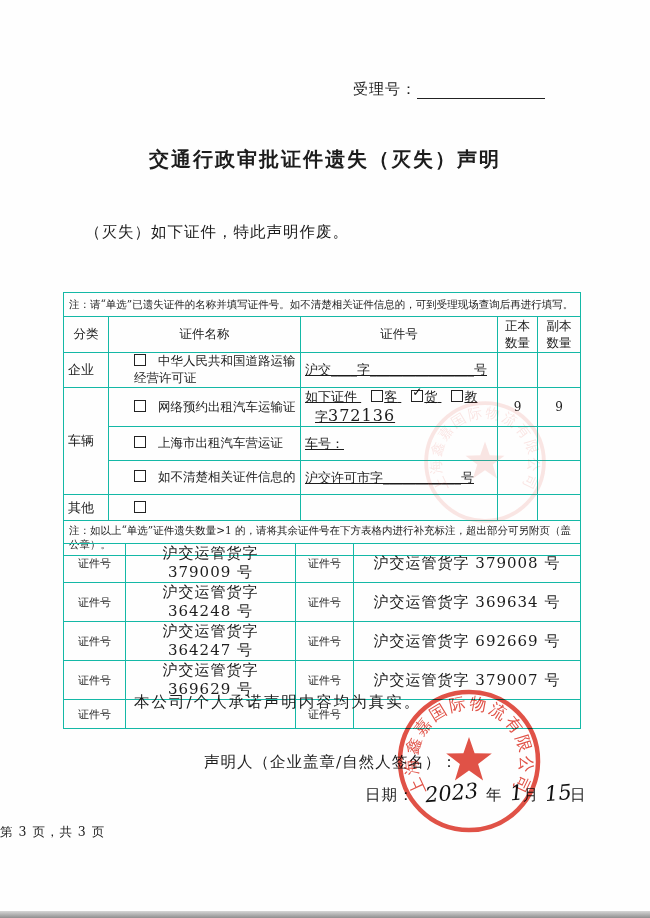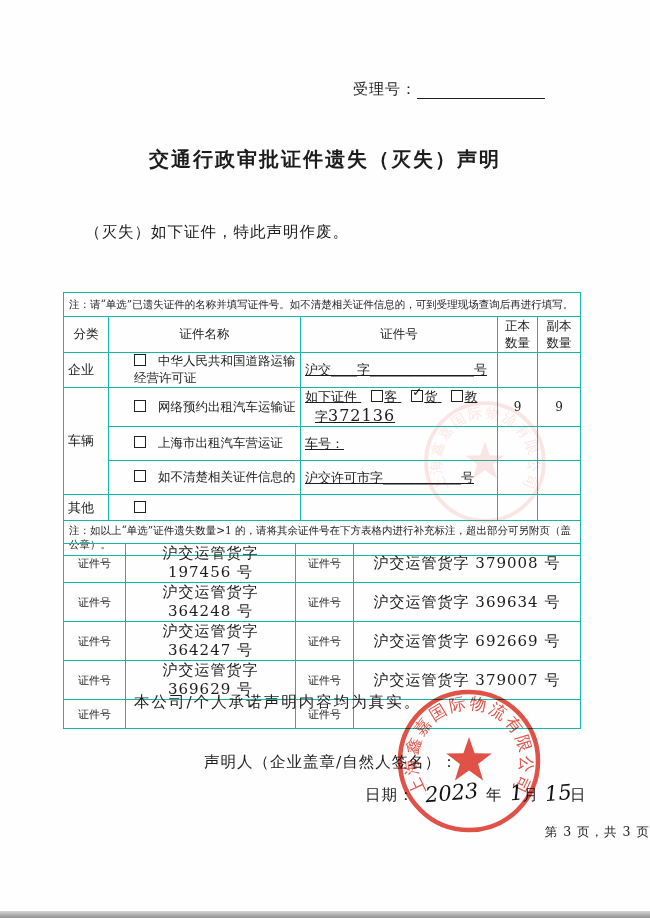--- a/index.html
+++ b/index.html
@@ -49,21 +49,21 @@
   .t2 .val{font-size:15px;text-align:center;letter-spacing:1px;}
 
   
   .statement{top:692px;left:134px;font-size:15.5px;letter-spacing:2px;}
   .declarant{top:752px;left:204px;font-size:15.5px;letter-spacing:1px;}
   .dateline{top:783px;left:365px;font-size:15.5px;letter-spacing:1px;}
   .hand{font-style:italic;font-size:21px;display:inline-block;transform:rotate(-5deg);letter-spacing:0;line-height:1;color:#101010;}
   .hand-year{margin:0 8px 0 10px;}
   .hand-month{margin:0 -1px 0 8px;}
   .hand-day{margin:0 -2px 0 6px;}
-  .pagefooter{top:824px;left:0;right:0;text-align:right;font-size:12.5px;letter-spacing:1px;}
+  .pagefooter{top:824px;left:0;right:0;text-align:left;font-size:12.5px;letter-spacing:1px;}
 
   
   .seal{left:394px;top:686px;opacity:.92;mix-blend-mode:multiply;}
   .seal-faint{left:421px;top:398px;opacity:.13;}
 
   
   .scan-edge-bottom{left:0;right:0;bottom:0;height:7px;background:linear-gradient(#d6d6d6,#8f8f8f);}
 </style>
 </head>
 <body>
@@ -163,21 +163,21 @@
   <table class="abs t2">
     <colgroup>
       <col style="width:62px">
         <col style="width:170px">
         <col style="width:58px">
         <col style="width:227px">
     </colgroup>
     <tbody>
         <tr>
       <td class="lbl">证件号</td>
-      <td class="val">沪交运管货字 197456 号</td>
+      <td class="val">沪交运管货字 379009 号</td>
       <td class="lbl">证件号</td>
       <td class="val">沪交运管货字 379008 号</td>
     </tr>
     <tr>
       <td class="lbl">证件号</td>
       <td class="val">沪交运管货字 364248 号</td>
       <td class="lbl">证件号</td>
       <td class="val">沪交运管货字 369634 号</td>
     </tr>
     <tr>

